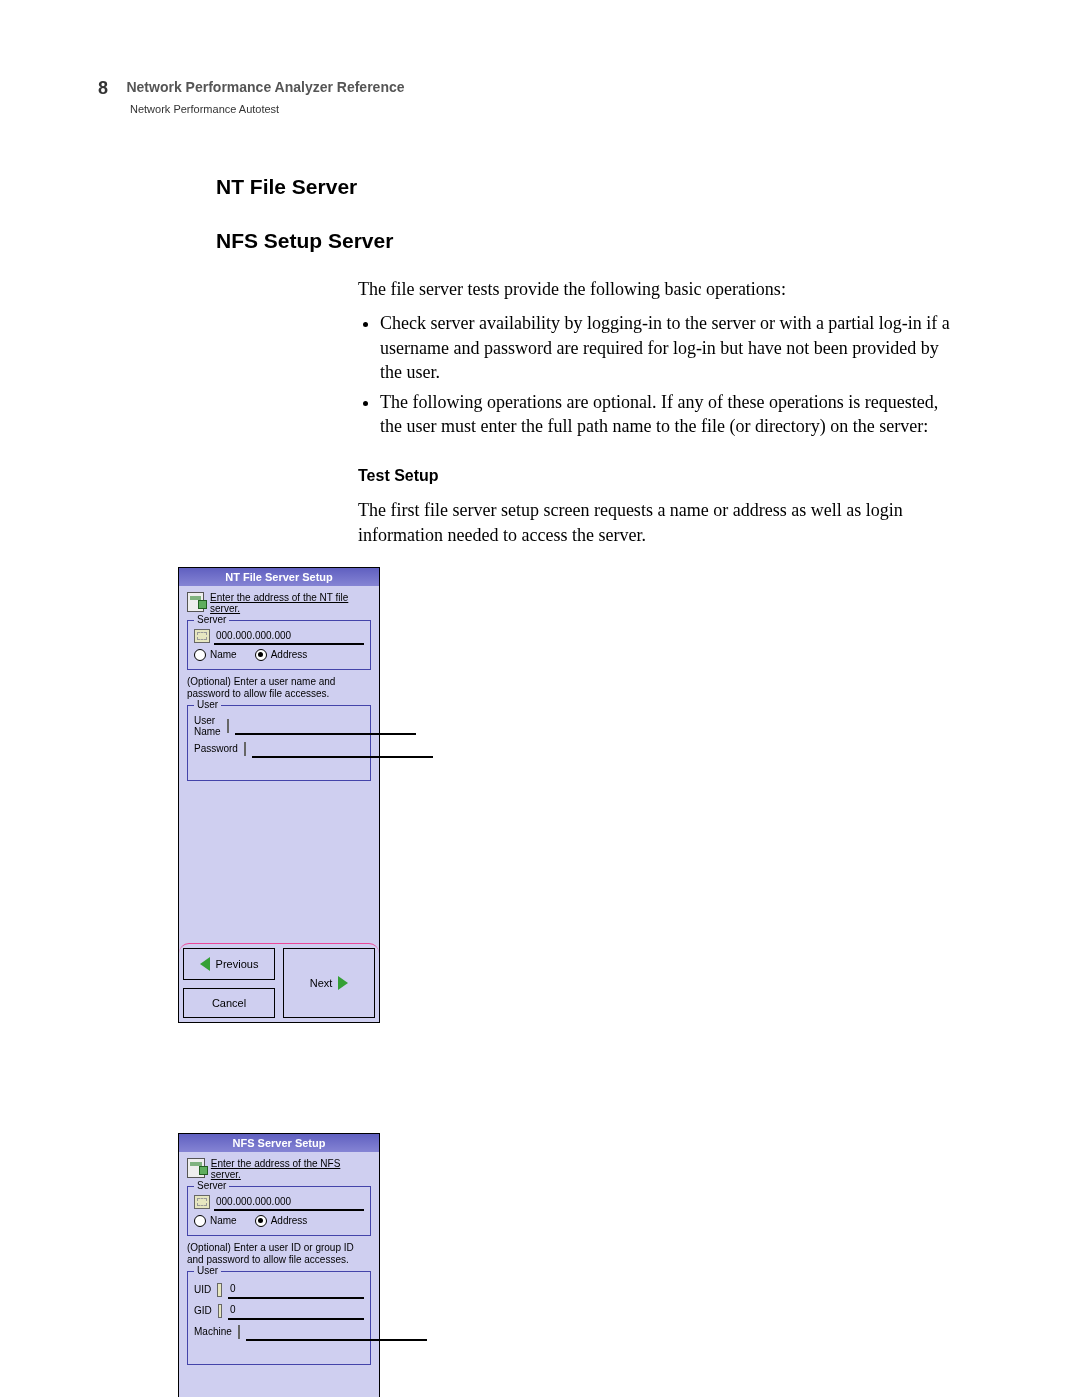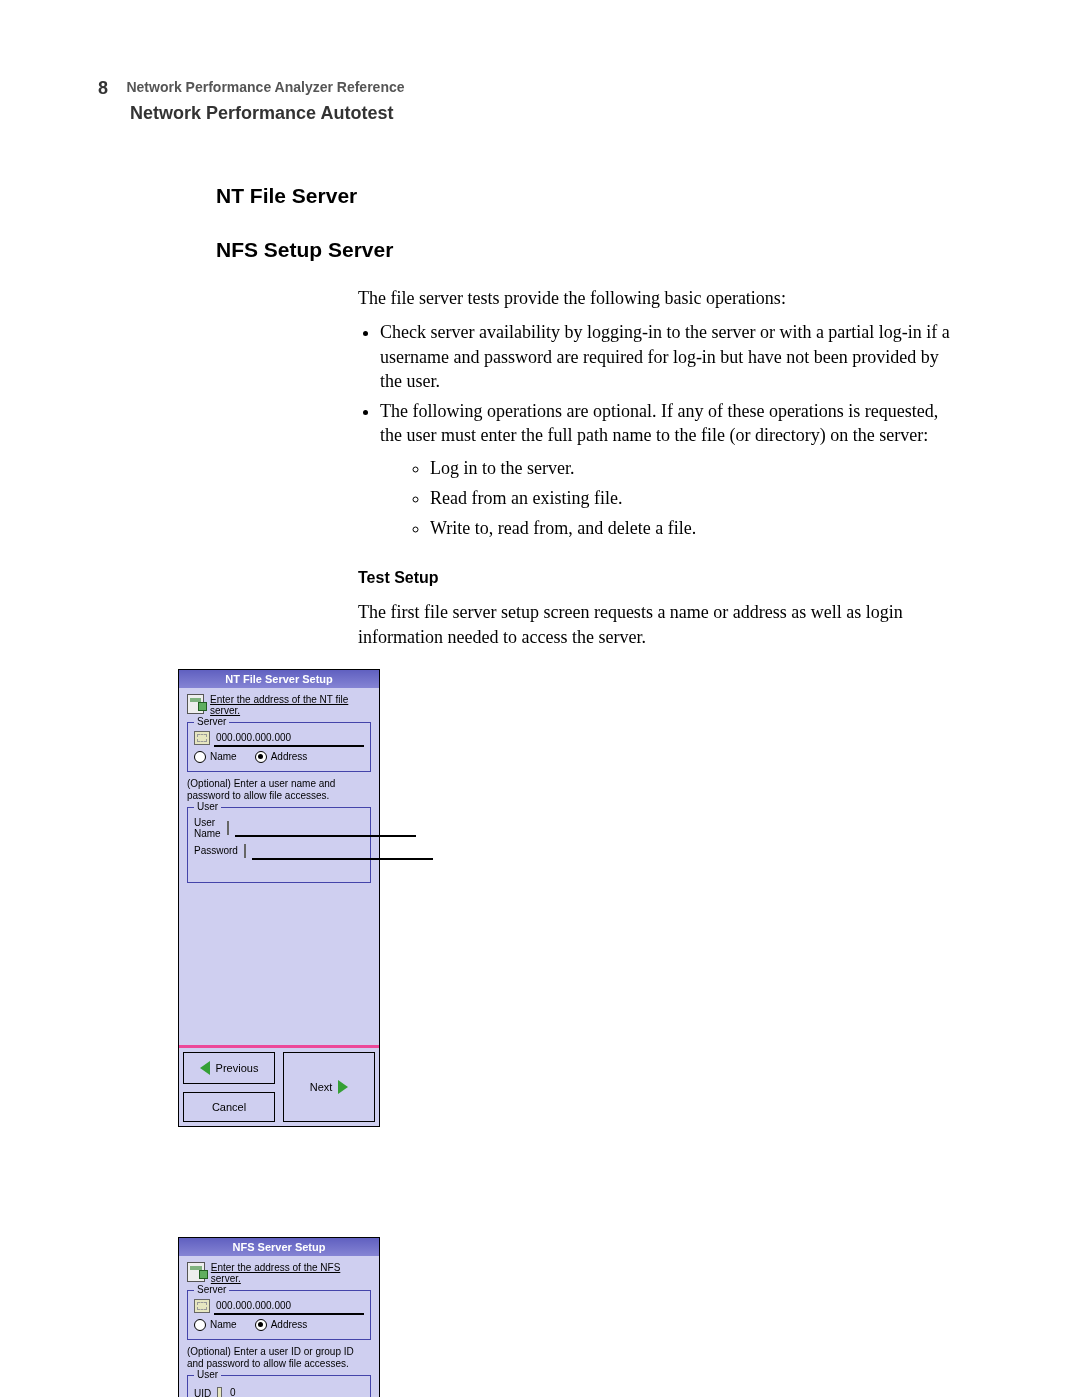--- a/index.html
+++ b/index.html
@@ -30,23 +30,23 @@
     vertical-align: top;
   }
   .runhead-main {
     display:inline-block;
     font-weight: bold;
     color:#555;
     font-size: 14px;
   }
   .runhead-sub {
     margin-left: 32px;
-    font-weight: bold;
+    font-weight: normal;
     color:#333;
-    font-size: 18px;
+    font-size: 11px;
     margin-top:4px;
   }
   .heading2 {
     font-family: Arial, Helvetica, sans-serif;
     font-weight: bold;
     font-size: 21px;
     margin: 30px 0 24px 118px;
   }
   .bodycol {
     margin-left: 260px;
@@ -136,21 +136,22 @@
   }
   .radio.sel .dot::after{
     content:""; width:5px; height:5px; border-radius:50%; background:#000;
   }
   .note { font-size:10px; margin:6px 0 4px 0; line-height:1.25; }
   .lblrow { display:flex; align-items:center; gap:6px; margin:3px 0; }
   .lblrow .lbl { width:54px; font-size:10px; }
   .dlg-btns {
     display:grid;
     grid-template-columns: 1fr 1fr;
-    border-top:3px solid #ec4899;
+    border-top:1px solid #ec4899;
+    border-radius:10px;
   }
   .dlg-btn {
     border:1px solid #000;
     background:#cfcff0;
     padding:8px 4px;
     font-size:11px;
     display:flex; align-items:center; justify-content:center; gap:6px;
     cursor:pointer;
     margin:4px;
   }
@@ -184,25 +185,20 @@
 
   <div class="heading2">NT File Server</div>
   <div class="heading2">NFS Setup Server</div>
 
   <div class="bodycol">
     <p>The file server tests provide the following basic operations:</p>
     <ul>
       <li>Check server availability by logging-in to the server or with a partial log-in if a username and password are required for log-in but have not been provided by the user.</li>
       <li>
         <span>The following operations are optional. If any of these operations is requested, the user must enter the full path name to the file (or directory) on the server:</span>
-        <ul>
-          <li>Log in to the server.</li>
-          <li>Read from an existing file.</li>
-          <li>Write to, read from, and delete a file.</li>
-        </ul>
       </li>
     </ul>
 
     <div class="heading3">Test Setup</div>
     <p>The first file server setup screen requests a name or address as well as login information needed to access the server.</p>
   </div>
 
   <div class="shots">
 
     <div class="dlg">

